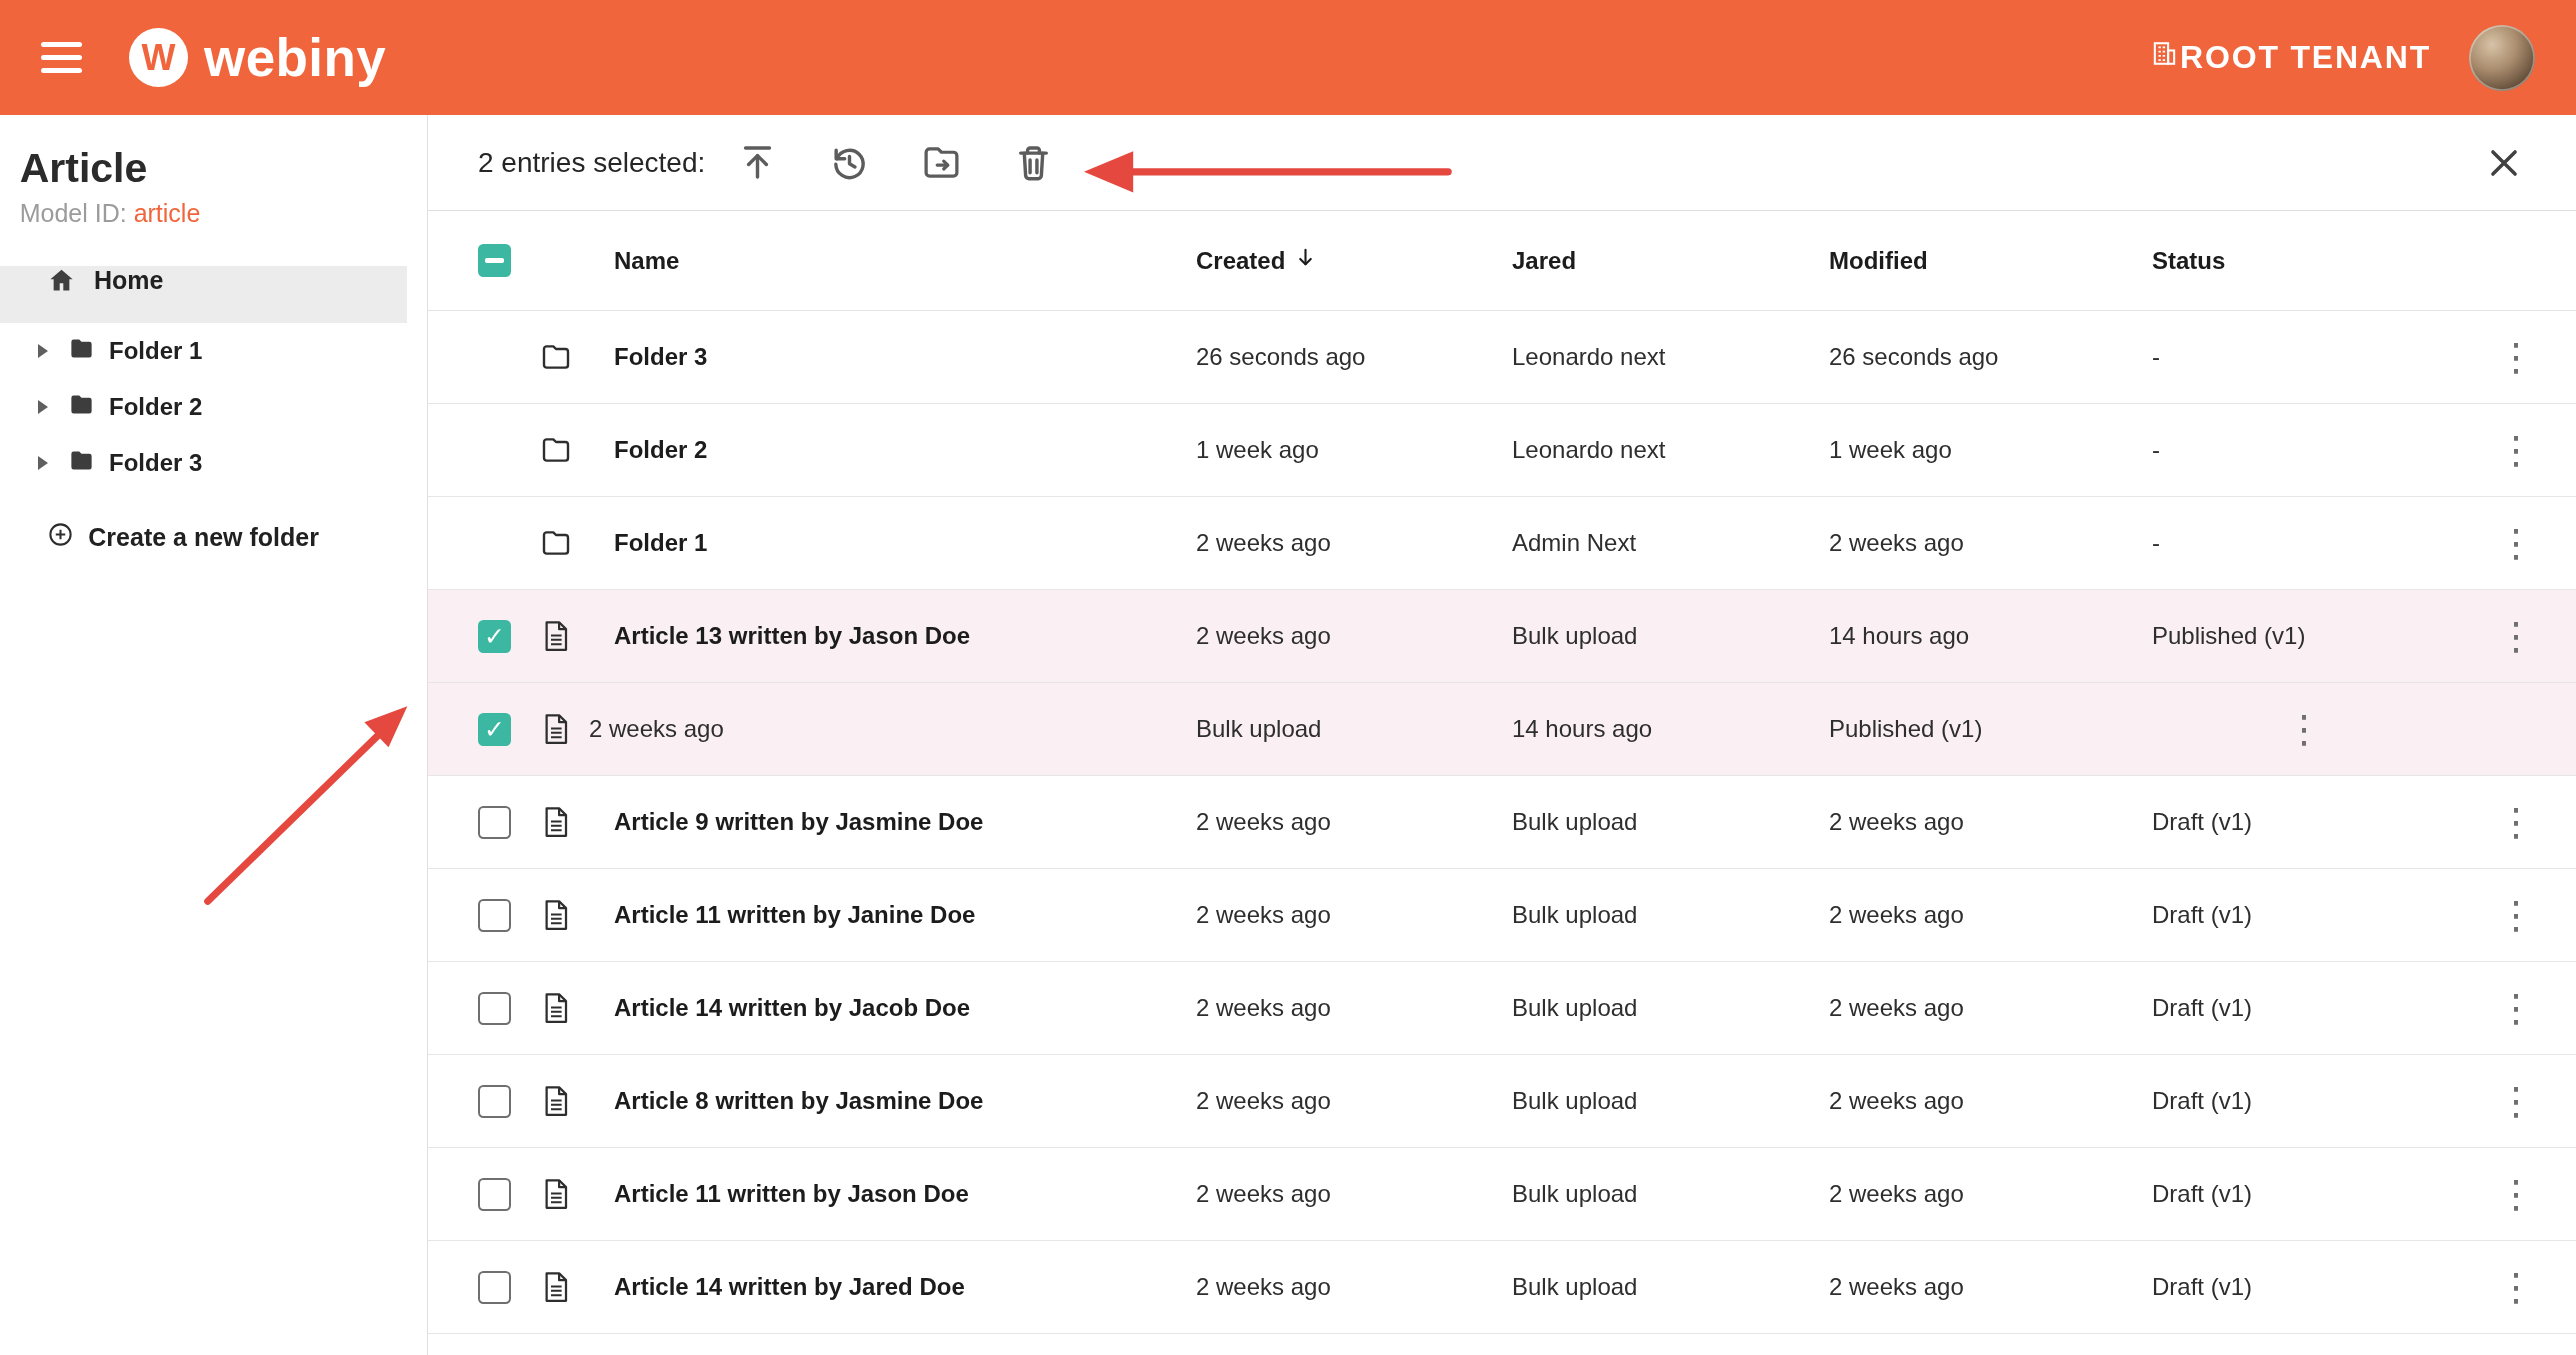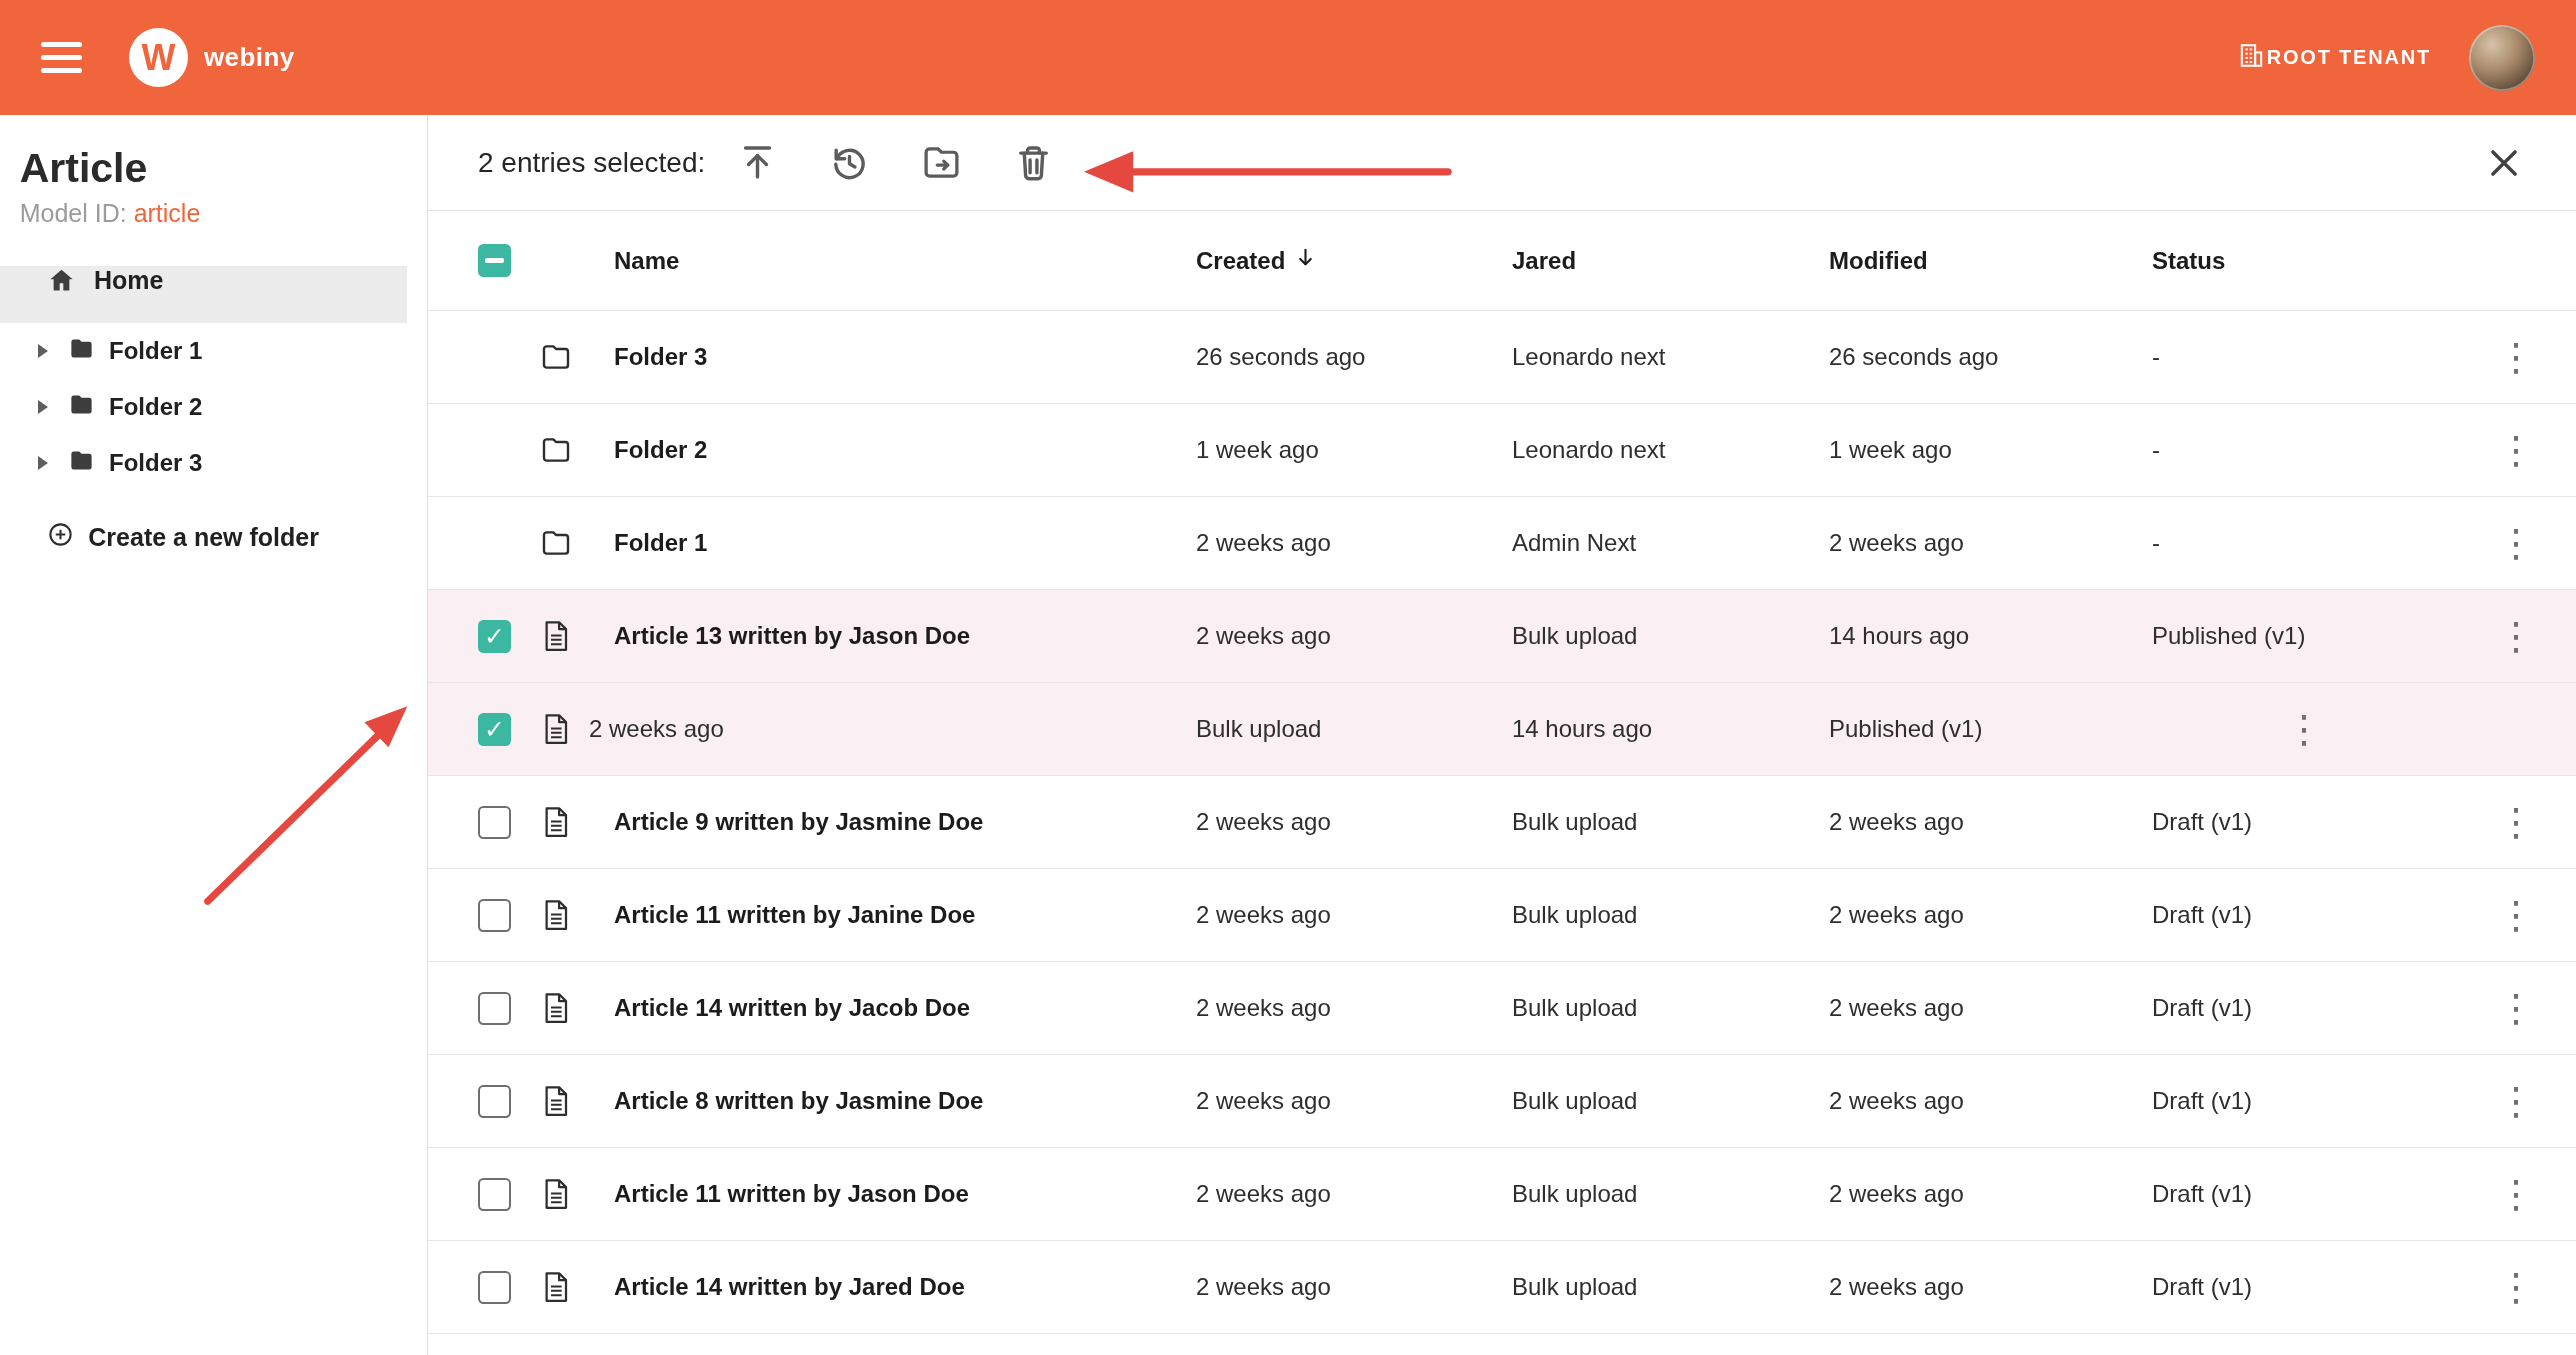--- a/index.html
+++ b/index.html
@@ -5,23 +5,23 @@
   * { margin:0; padding:0; box-sizing:border-box; }
   html,body { width:2576px; height:1355px; overflow:hidden; background:#fff;
     font-family:"Liberation Sans","DejaVu Sans",sans-serif; color:#212121; }
 
   
   .topbar { height:115px; background:#f0653c; display:flex; align-items:center; padding:0 41px; }
   .hamburger { width:41px; height:32px; display:flex; flex-direction:column; justify-content:space-between; cursor:pointer; }
   .hamburger span { display:block; height:5.4px; border-radius:2.7px; background:#fff; }
   .logo-circle { width:59px; height:59px; border-radius:50%; background:#fff; color:#f0653c;
     display:flex; align-items:center; justify-content:center; font-weight:700; font-size:36px; margin-left:47px; }
-  .brand { color:#fff; font-weight:700; font-size:26px; margin-left:16px; letter-spacing:0.4px; }
+  .brand { color:#fff; font-weight:700; font-size:53px; margin-left:16px; letter-spacing:0.4px; }
   .topbar-right { margin-left:auto; display:flex; align-items:center; gap:38px; }
-  .tenant { display:flex; align-items:center; gap:1px; color:#fff; font-size:20px; font-weight:600; letter-spacing:1.8px; cursor:pointer; }
+  .tenant { display:flex; align-items:center; gap:1px; color:#fff; font-size:32px; font-weight:600; letter-spacing:1.8px; cursor:pointer; }
   .avatar { width:66px; height:66px; border-radius:50%; cursor:pointer;
     background:radial-gradient(circle at 35% 30%, #d8c3a8 0%, #a98c6d 40%, #5f4a37 78%, #3a2c20 100%);
     box-shadow:inset 0 0 0 1.8px rgba(255,255,255,.35); }
 
   
   .app { display:flex; height:1241px; }
   .sidebar { width:428px; border-right:0.9px solid #e0e0e0; padding-top:30px; flex:0 0 428px; }
   .main { flex:1; display:flex; flex-direction:column; }
 
   

